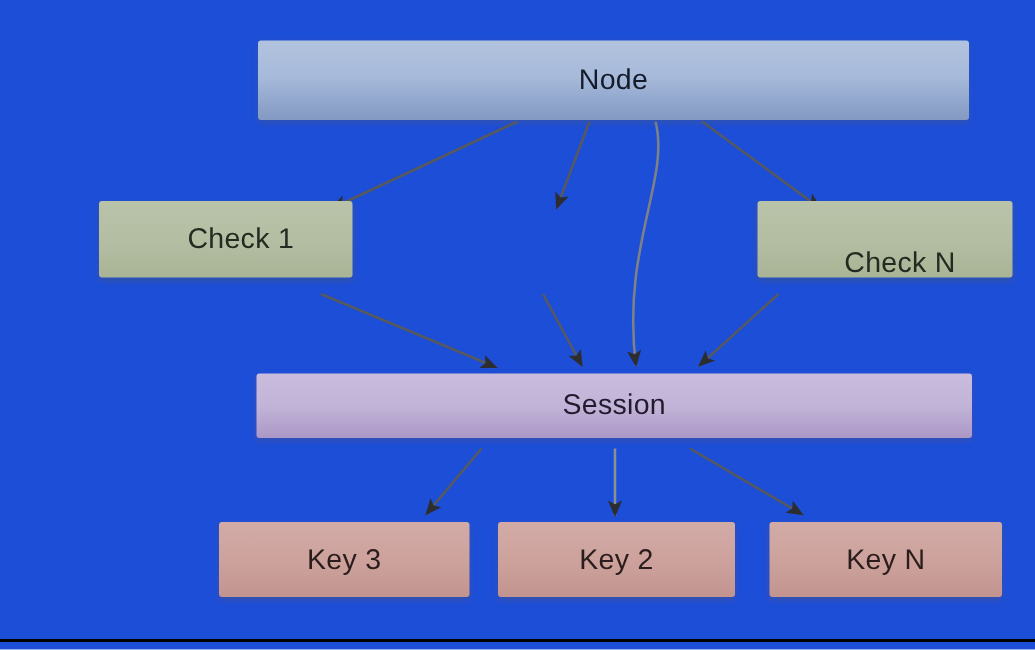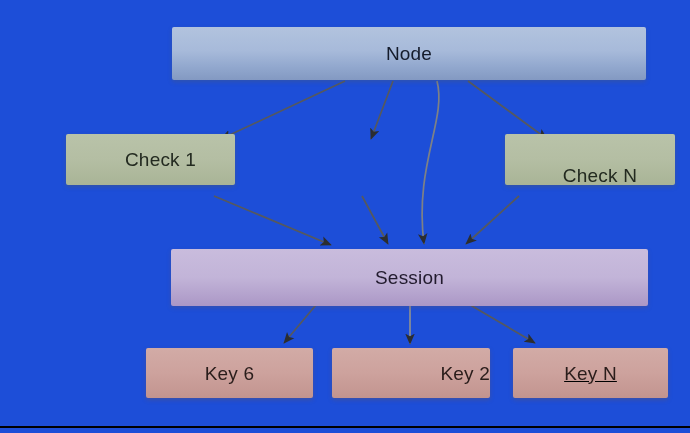--- a/index.html
+++ b/index.html
@@ -60,37 +60,37 @@
   .box-check .node-label { color: #232a20; }
   .box-check1 { left: 66px;  width: 169px; }
   .box-check2 { left: 260px; width: 168px; }
   .box-checkn { left: 505px; width: 170px; align-items: flex-end; }
 
   
   .box-session {
     left: 171px;
     top: 249px;
     width: 477px;
-    height: 57px;
+    height: 43px;
     background: linear-gradient(to bottom, #c9bcdd 0%, #c2b4d8 50%, #ab97c6 100%);
     box-shadow: 0 2px 4px rgba(95,85,110,0.36);
   }
   .box-session .node-label { color: #221b2e; }
 
   
   .box-key {
     top: 348px;
     height: 50px;
     background: linear-gradient(to bottom, #d2aba6 0%, #cda29d 50%, #c2948f 100%);
     box-shadow: 0 2px 4px rgba(110,85,82,0.36);
   }
   .box-key .node-label { color: #2a1d1b; }
   .box-key1 { left: 146px; width: 167px; }
-  .box-key2 { left: 332px; width: 158px; justify-content: flex-end; }
-  .box-keyn { left: 513px; width: 155px; text-decoration: underline; }
+  .box-key2 { left: 332px; width: 158px; }
+  .box-keyn { left: 513px; width: 155px; }
 
   .bottom-rule {
     position: absolute;
     left: 0;
     top: 426px;
     width: 690px;
     height: 2px;
     background: #000000;
   }
 </style>
@@ -131,21 +131,21 @@
 
   <div class="node-box box-check box-checkn">
     <span class="node-label">Check N</span>
   </div>
 
   <div class="node-box box-session">
     <span class="node-label">Session</span>
   </div>
 
   <div class="node-box box-key box-key1">
-    <span class="node-label">Key 6</span>
+    <span class="node-label">Key 3</span>
   </div>
 
   <div class="node-box box-key box-key2">
     <span class="node-label">Key 2</span>
   </div>
 
   <div class="node-box box-key box-keyn">
     <span class="node-label">Key N</span>
   </div>
 

